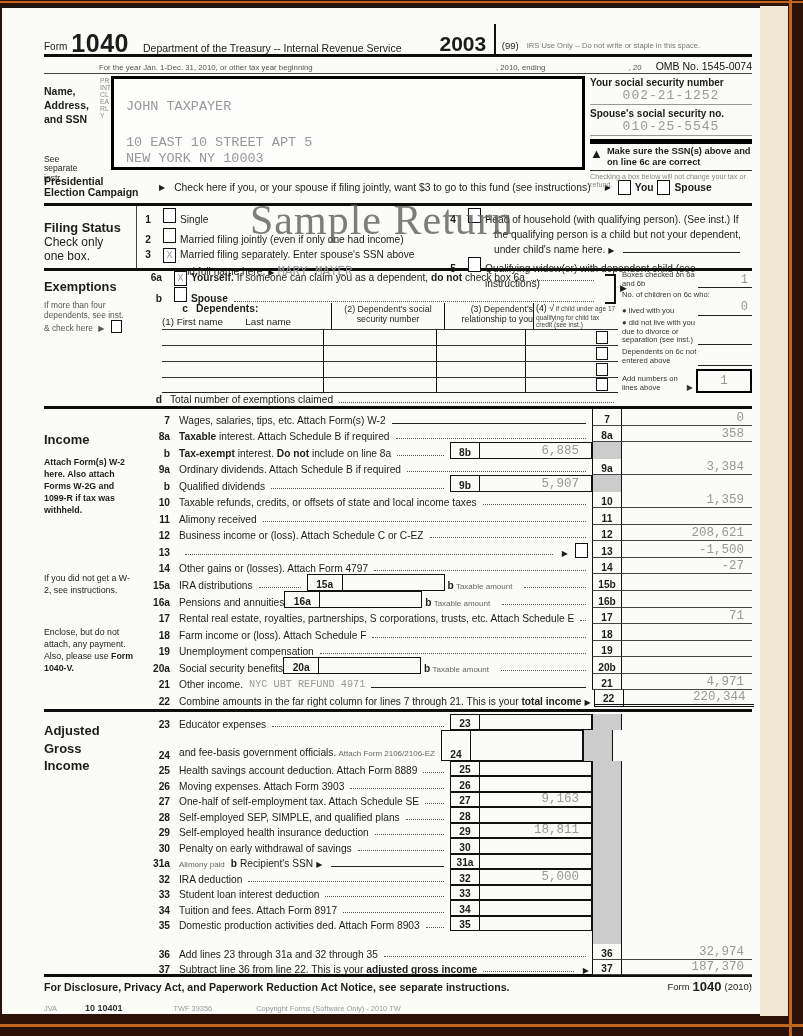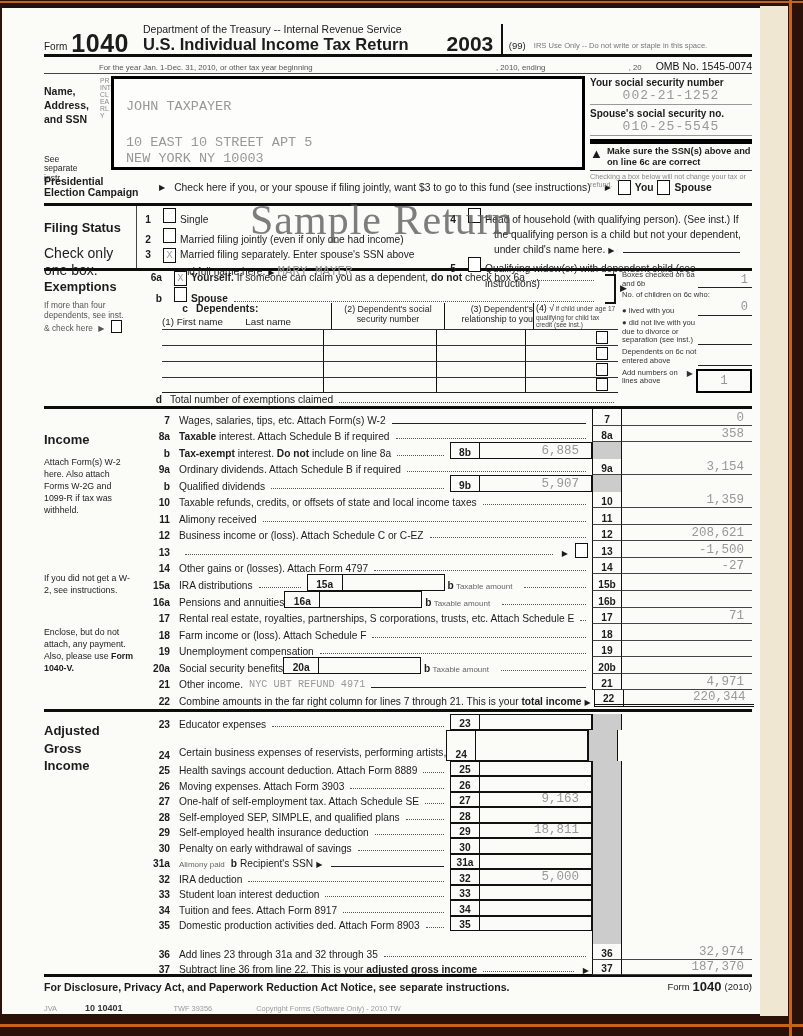--- a/index.html
+++ b/index.html
@@ -55,21 +55,21 @@
   
   .pres{display:flex;align-items:center;border-bottom:3px solid #0d0d0d;padding-bottom:3px;height:26px}
   .pres .pt{font-size:10.5px;font-weight:bold;line-height:1.05;width:112px}
   .pres .ptext{font-size:10.3px;margin-left:6px}
   .pres .ylbl{font-size:10.3px;font-weight:bold}
   
   .sect{position:relative}
   .filing{border-bottom:3px solid #0d0d0d;height:62px}
   .fs-side{position:absolute;left:0;top:0;width:92px}
   .fs-side .h{font-size:12.8px;font-weight:bold;margin-top:14px}
-  .fs-side .n{font-size:14px;margin-top:10px;line-height:1.2}
+  .fs-side .n{font-size:12px;line-height:1.2}
   .fs-body{margin-left:92px;border-left:1.4px solid #444;display:flex;height:100%;padding-top:2px;box-sizing:border-box}
   .fs-col1{width:305px}
   .fs-col2{flex:1}
   .fsrow{display:flex;font-size:10.2px;line-height:1.45;align-items:baseline}
   .fsnum{width:22px;text-align:center;font-weight:bold;flex:none}
   .fsind{margin-left:41px}
   
   .exempt{border-bottom:3px solid #0d0d0d;height:138px;padding-right:134px;box-sizing:border-box}
   .ex-side{position:absolute;left:0;top:0;width:92px}
   .ex-side .h{font-size:12.8px;font-weight:bold;margin-top:8px}
@@ -145,21 +145,20 @@
 
 <div class="page">
 
   <div class="watermark">Sample Return</div>
 
   <div class="hdr">
     <span class="formword">Form</span>
     <span class="formnum">1040</span>
     <span class="midcol">
       <span class="dept">Department of the Treasury -- Internal Revenue Service</span>
-      <span class="title">U.S. Individual Income Tax Return</span>
     </span>
     <span class="year">2003</span>
     <span class="vbar"></span>
     <span class="n99">(99)</span>
     <span class="irsuse">IRS Use Only -- Do not write or staple in this space.</span>
   </div>
   <div class="yearline">
     <span style="margin-left:55px">For the year Jan. 1-Dec. 31, 2010, or other tax year beginning</span>
     <span class="sp1"></span>
     <span>, 2010, ending</span>
@@ -360,52 +359,52 @@
           <span class="v entry">0</span>
         </div>
       <div class="exr-item">
           <span class="t">● did not live with you due to divorce or separation (see inst.)</span>
           <span class="v entry"></span>
         </div>
       <div class="exr-item" style="margin-top:2px">
           <span class="t">Dependents on 6c not entered above</span>
           <span class="v entry"></span>
         </div>
-      <div class="exr-item" style="margin-top:3px;align-items:flex-start">
+      <div class="exr-item" style="margin-top:3px;align-items:flex-end">
           <span class="t">Add numbers on lines above</span>
           <span class="arr">▶</span>
           <span class="totbox entry">1</span>
         </div>
     </div>
   </div>
 
   <div class="sect income">
     <div class="in-side h" style="top:22px">Income</div>
-    <div class="in-side b" style="top:48px;font-weight:normal">Attach Form(s) W-2 here. Also attach Forms W-2G and 1099-R if tax was withheld.</div>
+    <div class="in-side b" style="top:48px;font-weight:bold">Attach Form(s) W-2 here. Also attach Forms W-2G and 1099-R if tax was withheld.</div>
     <div class="in-side" style="top:164px">If you did not get a W-2, see instructions.</div>
     <div class="in-side" style="top:218px"><span>Enclose, but do not attach, any payment. Also, please use</span> <span class="b">Form 1040-V.</span></div>
     <div class="rows" id="income-rows">
         <div class="frow">
           <span class="lnum">7</span>
           <span>Wages, salaries, tips, etc. Attach Form(s) W-2</span>
           <span class="solidline"></span>
           <span class="rnum">7</span>
           <span class="ramt entry">0</span>
         </div>
         <div class="frow"><span class="lnum">8a</span><span class="b">Taxable</span>&nbsp;<span>interest. Attach Schedule B if required</span><span class="dots"></span><span class="rnum">8a</span><span class="ramt entry">358</span></div>
         <div class="frow"><span class="lnum">b</span><span class="b">Tax-exempt</span>&nbsp;<span>interest.</span>&nbsp;<span class="b">Do not</span>&nbsp;<span>include on line 8a</span><span class="dots"></span><span class="midbox">
             <span class="midnum">8b</span>
             <span class="midval entry">6,885</span>
           </span><span class="rnum shaded"></span><span class="ramt noline"></span></div>
         <div class="frow">
           <span class="lnum">9a</span>
           <span>Ordinary dividends. Attach Schedule B if required</span>
           <span class="dots"></span>
           <span class="rnum">9a</span>
-          <span class="ramt entry">3,154</span>
+          <span class="ramt entry">3,384</span>
         </div>
         <div class="frow">
           <span class="lnum">b</span>
           <span>Qualified dividends</span>
           <span class="dots"></span>
           <span class="midbox">
             <span class="midnum">9b</span>
             <span class="midval entry">5,907</span>
           </span>
           <span class="rnum shaded"></span>
@@ -530,21 +529,21 @@
           <span class="midbox">
             <span class="midnum">23</span>
             <span class="midval entry"></span>
           </span>
           <span class="rnum strip"></span>
           <span class="ramt noline"></span>
         </div>
         <div class="frow h2">
           <span class="lnum">24</span>
           <div class="lbl2">
-            <div>Certain business expenses of reservists, performing artists,</div>
+            <div>and fee-basis government officials.<span class="smalltx">&nbsp;Attach Form 2106/2106-EZ</span></div>
           </div>
           <span class="midbox">
             <span class="midnum">24</span>
             <span class="midval entry"></span>
           </span>
           <span class="rnum strip"></span>
           <span class="ramt noline"></span>
         </div>
         <div class="frow">
           <span class="lnum">25</span>

